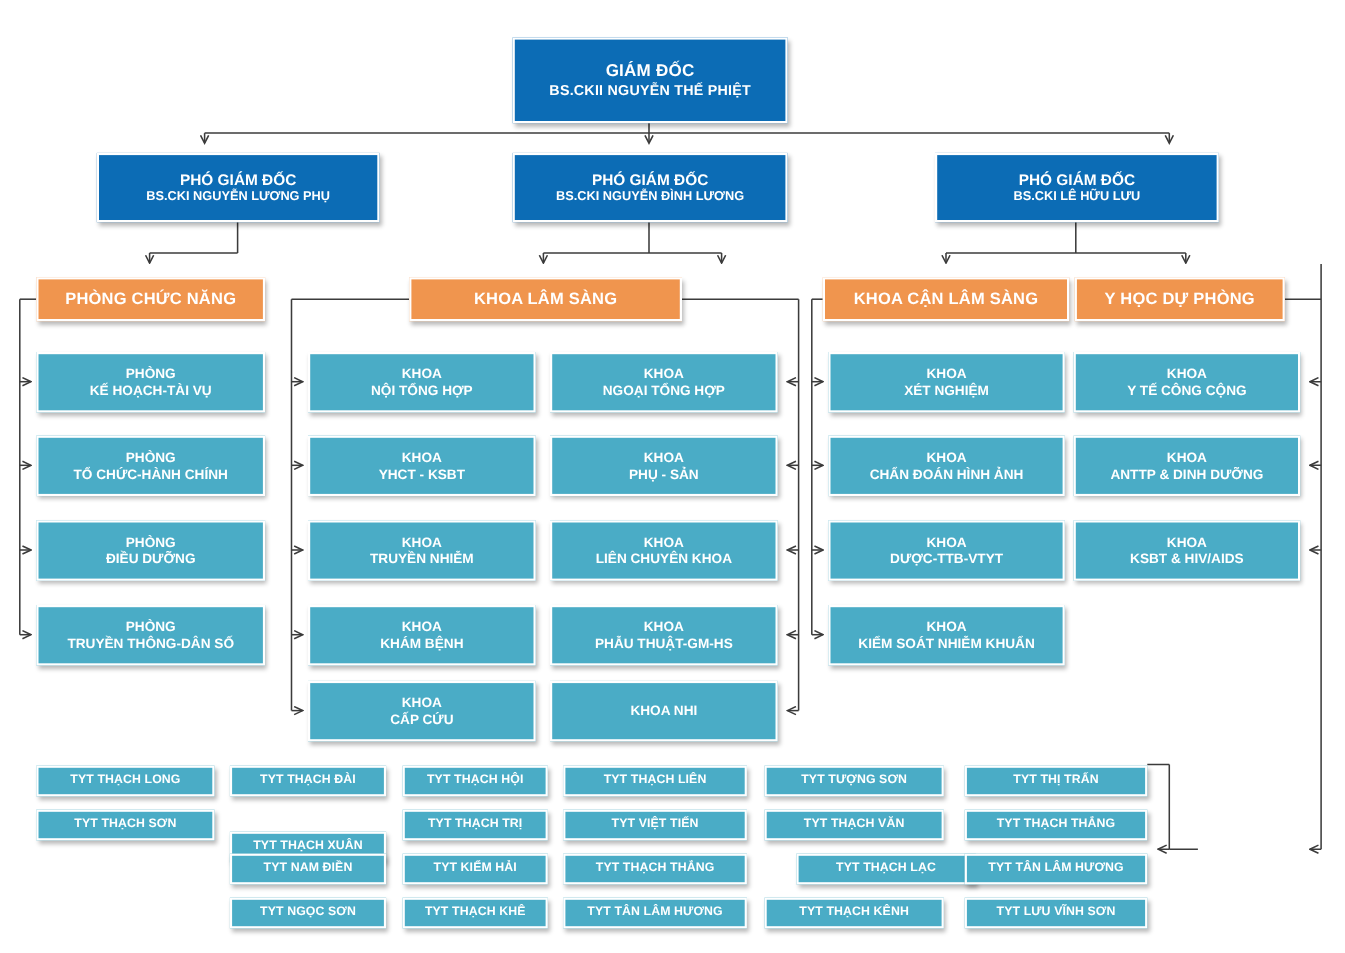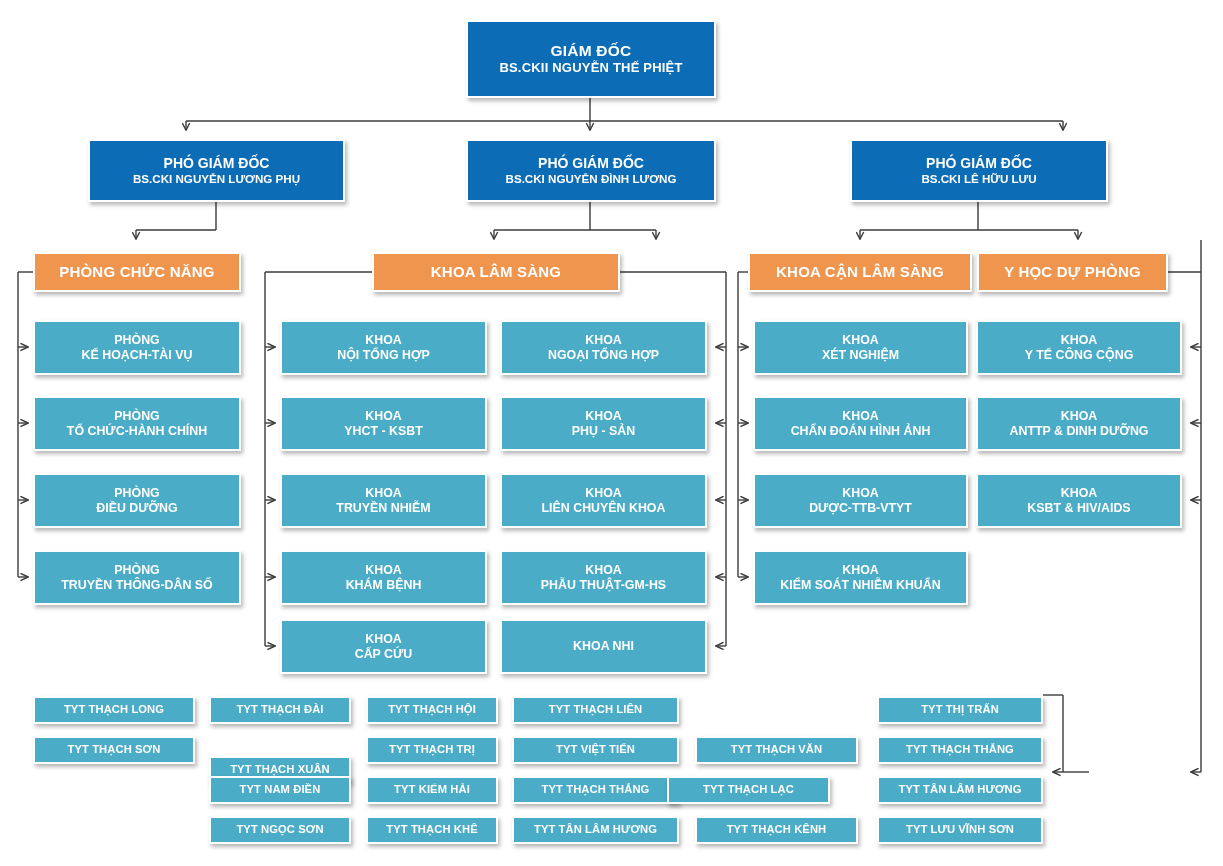--- a/index.html
+++ b/index.html
@@ -132,21 +132,21 @@
     <line x1="1201" y1="423" x2="1191" y2="423" marker-end="url(#arrLeft)"></line>
     <line x1="1201" y1="500" x2="1191" y2="500" marker-end="url(#arrLeft)"></line>
     <line x1="1201" y1="772" x2="1191" y2="772" marker-end="url(#arrLeft)"></line>
 
     <line x1="1089" y1="772" x2="1063" y2="772"></line>
     <line x1="1063" y1="695" x2="1063" y2="772"></line>
     <line x1="1063" y1="695" x2="1043" y2="695"></line>
     <line x1="1063" y1="772" x2="1053" y2="772" marker-end="url(#arrLeft)"></line>
   </svg>
 
-  <div class="node blue lvl-dir" style="left:466px; top:20px; width:250px; height:78px;">
+  <div class="node blue lvl-dir" style="left:466px; top:34px; width:250px; height:78px;">
     <span class="l1">GIÁM ĐỐC</span>
     <span class="l2">BS.CKII NGUYỄN THẾ PHIỆT</span>
   </div>
 
   <div class="node blue lvl-dep" style="left:88px; top:139px; width:257px; height:63px;">
     <span class="l1">PHÓ GIÁM ĐỐC</span>
     <span class="l2">BS.CKI NGUYỄN LƯƠNG PHỤ</span>
   </div>
   <div class="node blue lvl-dep" style="left:466px; top:139px; width:250px; height:63px;">
     <span class="l1">PHÓ GIÁM ĐỐC</span>
@@ -298,24 +298,27 @@
   <div class="node teal tyt" style="left:512px; top:736px; width:167px; height:28px;">
     <span>TYT VIỆT TIẾN</span>
     </div>
   <div class="node teal tyt" style="left:512px; top:776px; width:167px; height:28px;">
     <span>TYT THẠCH THẮNG</span>
     </div>
   <div class="node teal tyt" style="left:512px; top:816px; width:167px; height:28px;">
     <span>TYT TÂN LÂM HƯƠNG</span>
     </div>
 
+  <div class="node teal tyt" style="left:695px; top:696px; width:163px; height:28px;">
+    <span>TYT TƯỢNG SƠN</span>
+    </div>
   <div class="node teal tyt" style="left:695px; top:736px; width:163px; height:28px;">
     <span>TYT THẠCH VĂN</span>
     </div>
-  <div class="node teal tyt" style="left:667px; top:776px; width:163px; height:28px;">
+  <div class="node teal tyt" style="left:724px; top:776px; width:163px; height:28px;">
     <span>TYT THẠCH LẠC</span>
     </div>
   <div class="node teal tyt" style="left:877px; top:696px; width:166px; height:28px;">
     <span>TYT THỊ TRẤN</span>
     </div>
 
   <div class="node teal tyt" style="left:695px; top:816px; width:163px; height:28px;">
     <span>TYT THẠCH KÊNH</span>
     </div>
   <div class="node teal tyt" style="left:877px; top:736px; width:166px; height:28px;">

